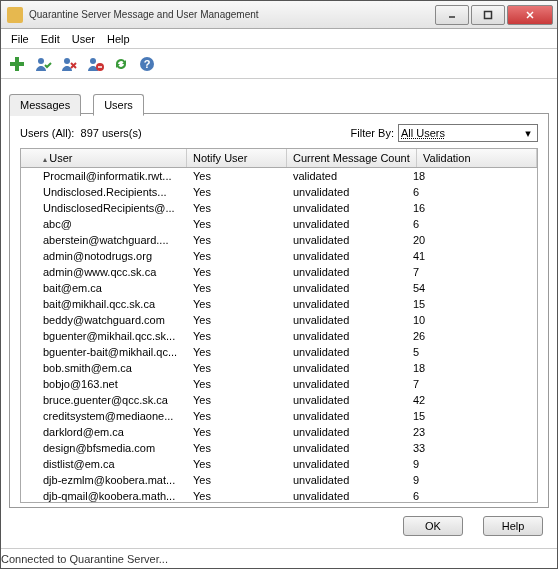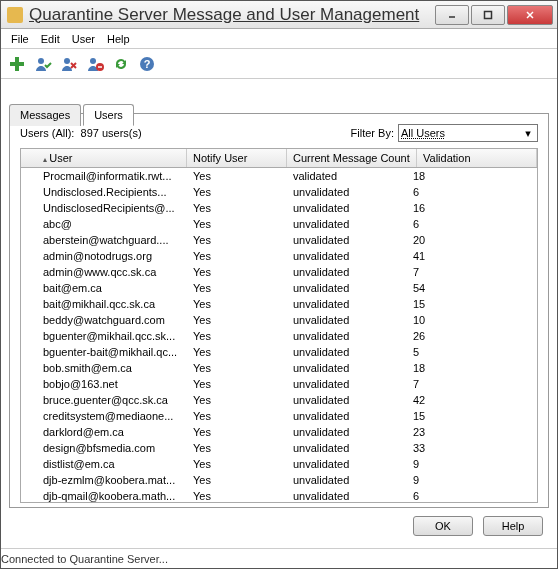--- a/index.html
+++ b/index.html
@@ -1,41 +1,41 @@
 <!DOCTYPE html>
 <html><head>
 <meta charset="utf-8">
 <style>
 * { box-sizing: border-box; margin: 0; padding: 0; font-family: Tahoma, sans-serif; font-size: 11px; }
 body { background: #fff; width: 558px; height: 569px; border: 1px solid #555; display: flex; flex-direction: column; }
 
 
 .titlebar { height: 28px; background: linear-gradient(to bottom, #f8f8f8, #e4e4e4); display: flex; align-items: center; border-bottom: 1px solid #aaa; }
 .titlebar .appicon { width: 16px; height: 16px; margin: 0 6px; background: #e6b84f; border-radius: 2px; }
-.titlebar .title { flex: 1; font-size: 17px; color: #333; text-decoration: underline; }
+.titlebar .title { flex: 1; font-size: 10px; color: #333; }
 .titlebar .winbtns { display: flex; }
 .winbtn { width: 34px; height: 20px; margin-right: 2px; border: 1px solid #888; background: linear-gradient(to bottom,#f5f5f5,#ddd); display:flex; align-items:center; justify-content:center; border-radius:2px; cursor:pointer;}
 .winbtn.close { background: linear-gradient(to bottom,#e87676,#c93a3a); color:#fff; width:46px; margin-right:4px;}
 .winbtn svg { width:10px; height:10px; }
 
 
 .menubar { height: 20px; display:flex; align-items:center; padding: 0 4px; border-bottom:1px solid #ccc; }
 .menuitem { padding: 2px 6px; cursor:pointer; }
 
 
 .toolbar { height: 30px; display:flex; align-items:center; padding:0 6px; gap:6px; border-bottom:1px solid #ccc;}
 .tbicon { width:20px; height:20px; display:flex; align-items:center; justify-content:center; cursor:pointer; border-radius:2px;}
 .tbicon svg { width:18px; height:18px; }
 
 
 .content { flex:1; padding: 8px 8px 4px 8px; display:flex; flex-direction:column; overflow:hidden; }
 
 
 .tabs { display:flex; margin-top:4px; }
-.tab { padding:4px 10px; border:1px solid #999; border-bottom:none; background:#eee; margin-right:2px; cursor:pointer; position:relative; top:13px; border-radius:3px 3px 0 0;}
+.tab { padding:4px 10px; border:1px solid #999; border-bottom:none; background:#eee; margin-right:12px; cursor:pointer; position:relative; top:3px; border-radius:3px 3px 0 0;}
 .tab.active { background:#fff; border-bottom:1px solid #fff; z-index:2;}
 .tabpanel { border:1px solid #999; flex:1; padding:10px 10px 4px 10px; display:flex; flex-direction:column; overflow:hidden;}
 
 
 .filterrow { display:flex; align-items:center; margin-bottom:6px;}
 .userscount { flex:1; }
 .filterlabel { margin-right:4px;}
 .filtersel { border:1px solid #777; padding:1px 2px; width:140px; height:18px; display:flex; align-items:center; background:#fff; cursor:pointer;}
 .filtersel .seltext { flex:1; text-decoration:underline; text-decoration-style: dotted; }
 .filtersel .chev { width:14px; display:flex; justify-content:center;}
@@ -47,21 +47,21 @@
 .th.sort::before { content:"▴ "; font-size:8px; color:#555;}
 .c-user { width: 150px; margin-left: 16px;}
 .c-notify { width: 100px;}
 .c-valid { width: 120px;}
 .c-count { flex:1; }
 .tbody { }
 .tr { display:flex; padding:1px 0;}
 .td { padding:1px 6px; white-space:nowrap; overflow:hidden; text-overflow:ellipsis;}
 
 
-.dlgbtns { display:flex; justify-content:flex-end; padding:8px 6px; gap:10px;}
+.dlgbtns { display:flex; justify-content:flex-end; padding:8px 6px; gap:20px;}
 .btn { min-width:60px; padding:3px 10px; border:1px solid #888; background:linear-gradient(to bottom,#f6f6f6,#ddd); border-radius:3px; cursor:pointer; text-align:center;}
 
 
 .statusbar { height:20px; border-top:1px solid #ccc; padding:2px 0; display:flex; align-items:center; color:#333;}
 </style>
 </head>
 <body>
 
 <div class="titlebar">
   <div class="appicon"></div>

